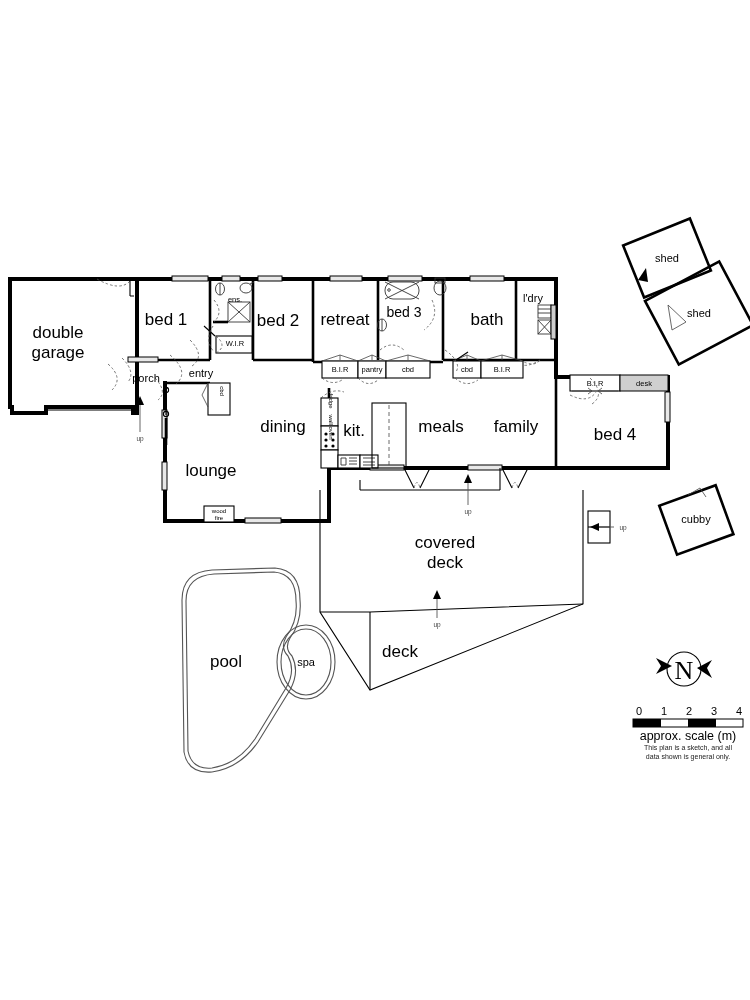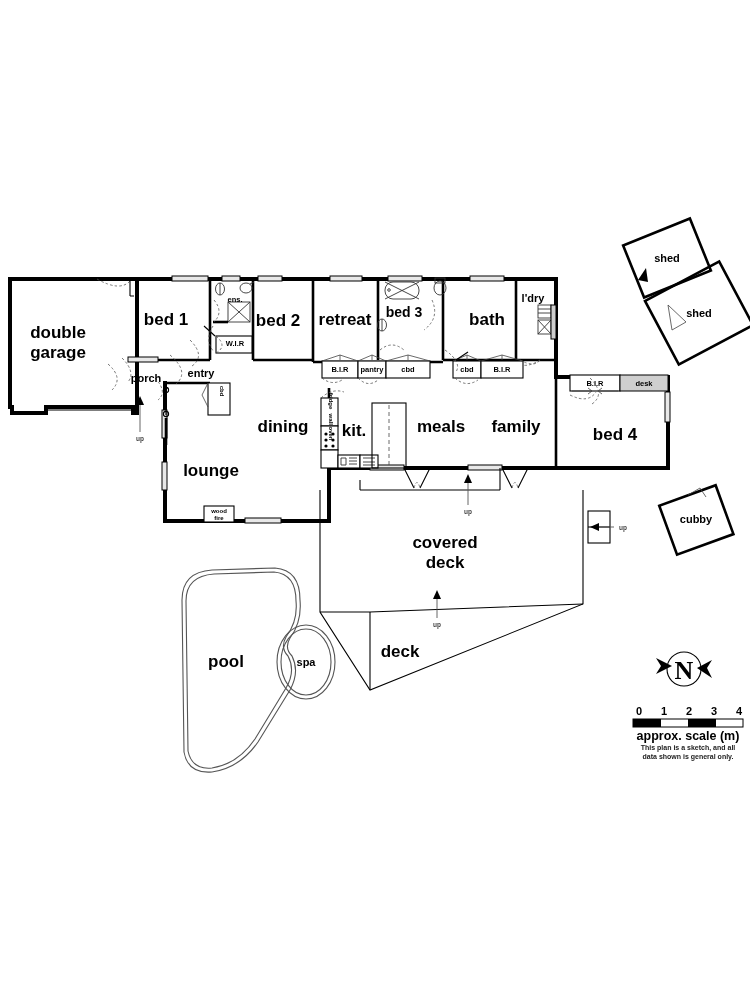--- a/index.html
+++ b/index.html
@@ -1,19 +1,19 @@
 <!DOCTYPE html>
 <html><head>
 <meta charset="utf-8">
 <title>Floor Plan</title>
 <style>
   html,body{margin:0;padding:0;background:#ffffff;}
   body{width:750px;height:1000px;position:relative;overflow:hidden;
        font-family:"Liberation Sans","DejaVu Sans",sans-serif;color:#000;}
-  #stage{position:absolute;left:0;top:0;width:750px;height:996px;font-weight:bold;}
+  #stage{position:absolute;left:0;top:0;width:750px;height:996px;}
   svg{display:block;}
   .rm{font-family:"Liberation Sans",sans-serif;fill:#000;text-anchor:middle;}
   .rm-lg{font-size:17px;}
   .rm-md{font-size:14px;}
   .rm-sm{font-size:11px;}
   .rm-xs{font-size:7.5px;}
   .rm-xxs{font-size:6px;}
   .scalenum{font-size:11px;text-anchor:middle;}
   .scaletitle{font-size:12.5px;text-anchor:middle;}
   .disc{font-size:7px;text-anchor:middle;fill:#222;}

